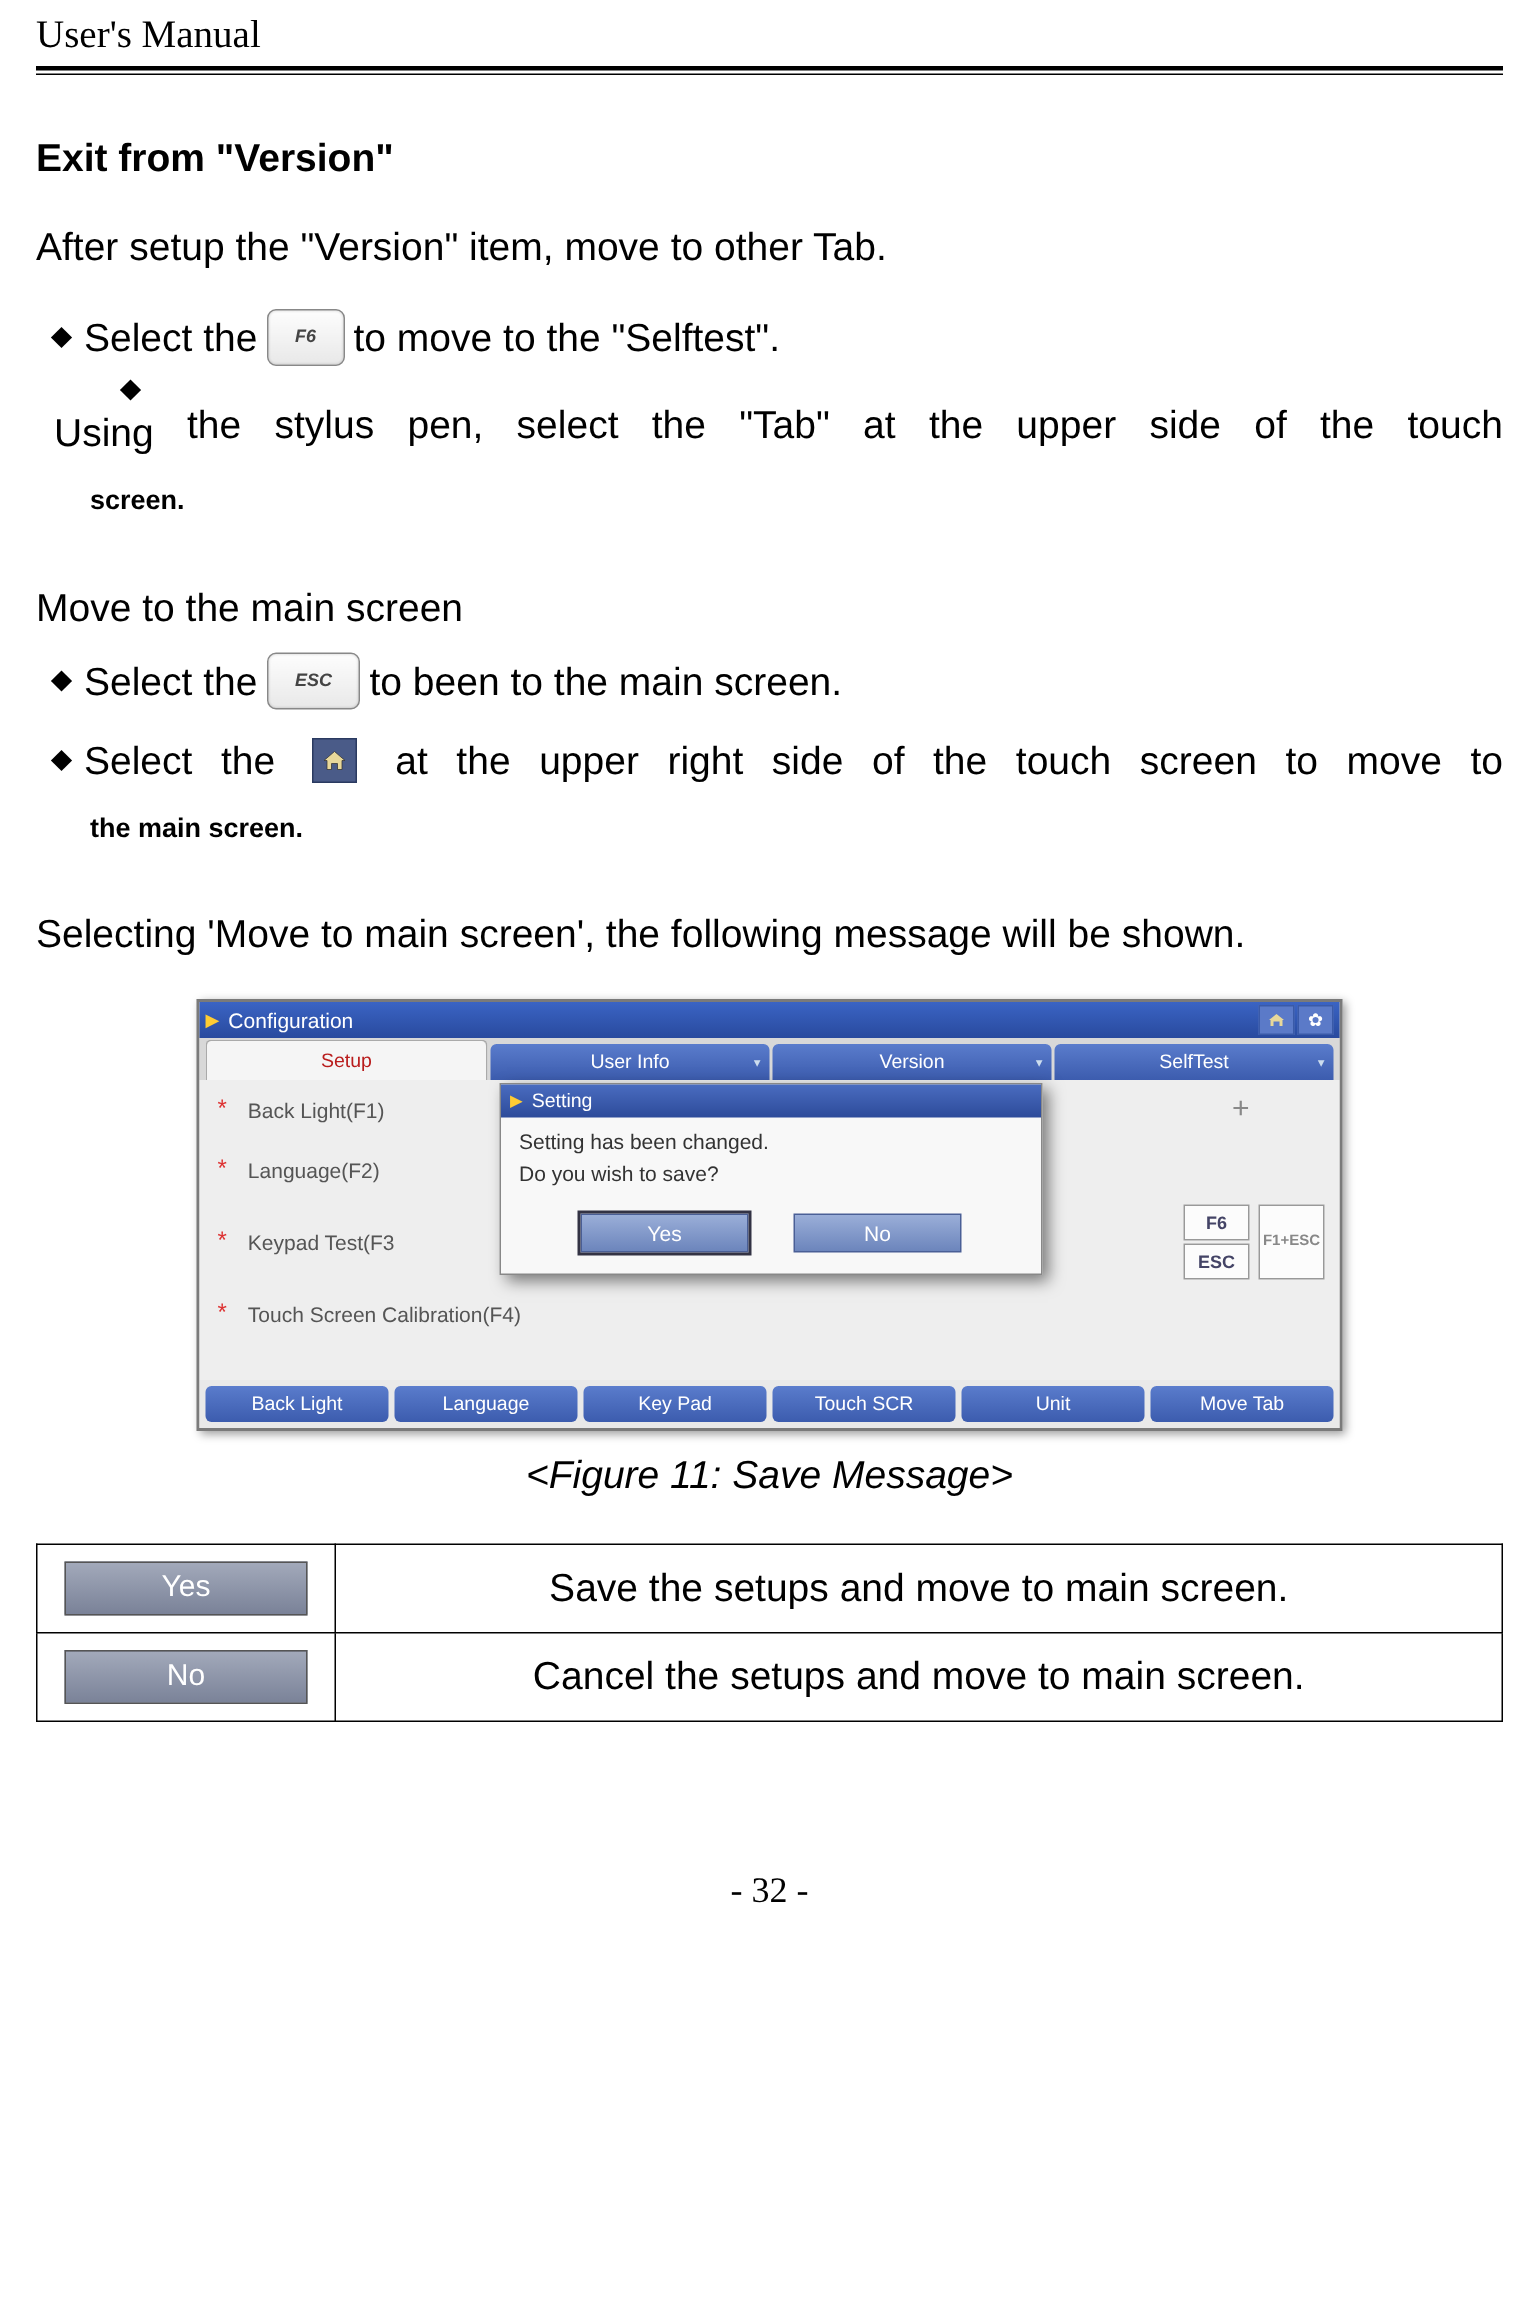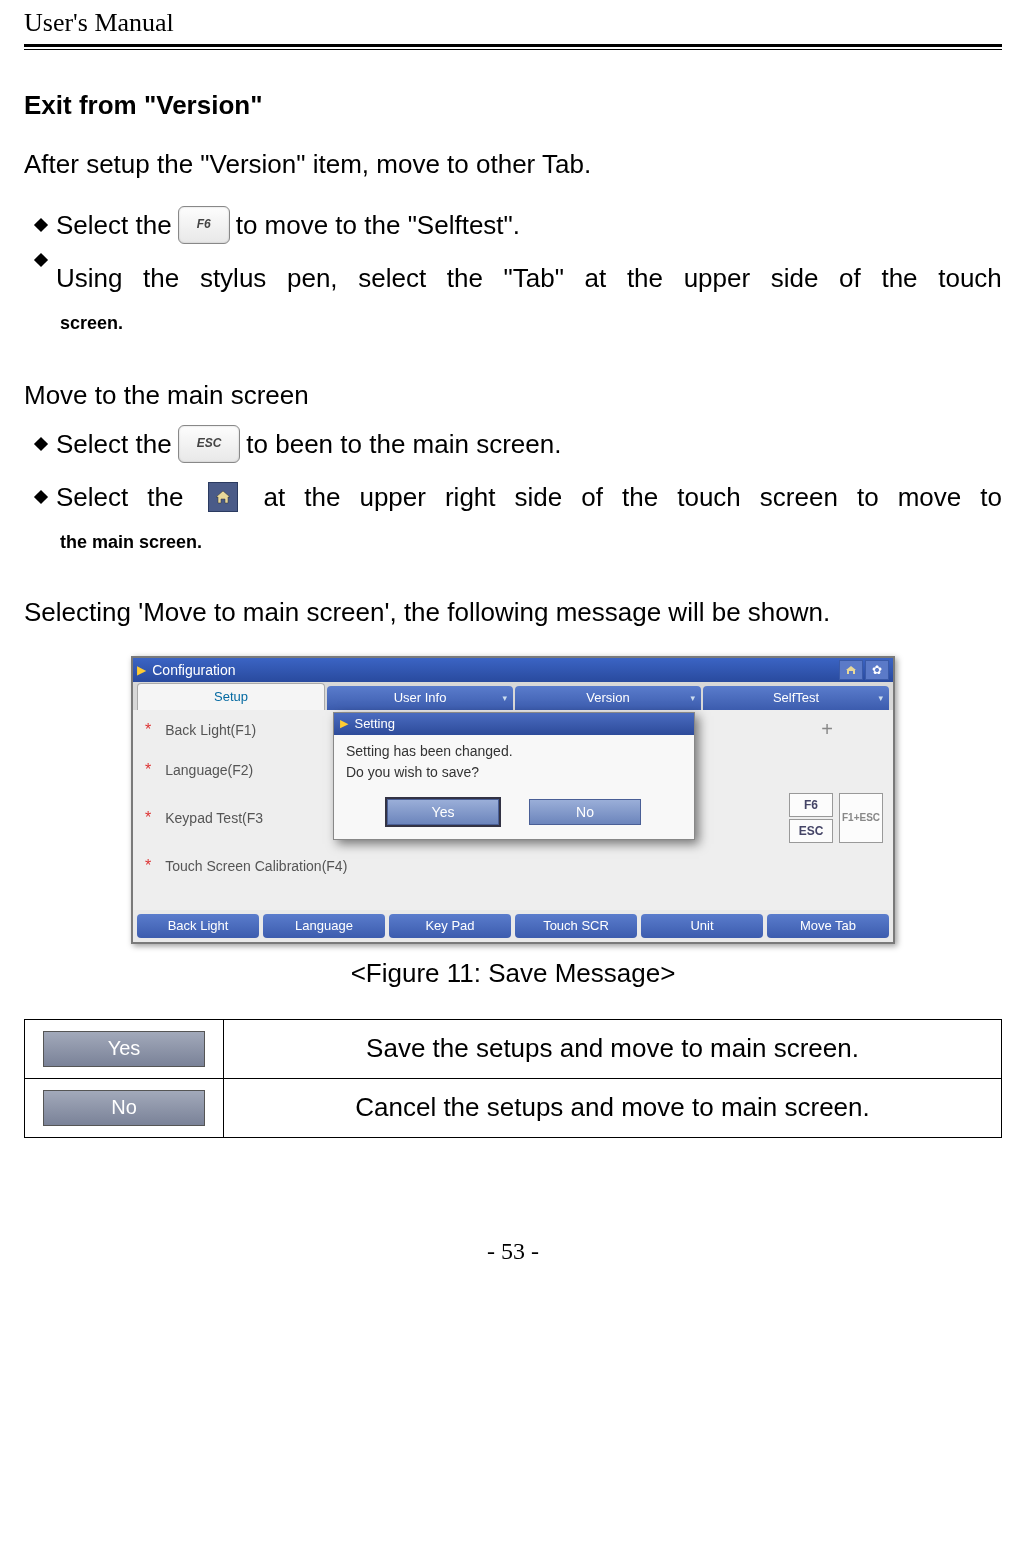--- a/index.html
+++ b/index.html
@@ -156,21 +156,21 @@
     height: 24px;
     border-radius: 4px 4px 0 0;
     display: flex;
     align-items: center;
     justify-content: center;
     font-size: 13px;
     position: relative;
   }
   .tab.active {
     background: #f5f5f5;
-    color: #0369a1;
+    color: #b91c1c;
     border: 1px solid #aaa;
     border-bottom: none;
     height: 26px;
   }
   .tab.inactive {
     background: linear-gradient(#5a7ccc, #3c5cae);
     color: #fff;
   }
   .tab .dd {
     position: absolute;
@@ -282,20 +282,21 @@
     display: inline-flex;
     align-items: center;
     justify-content: center;
     font-size: 13px;
     text-align: right;
   }
   .caption {
     text-align: center;
     font-size: 26px;
     margin: 14px 0 30px 0;
+    font-style: italic;
   }
   table.desc {
     border-collapse: collapse;
     width: 100%;
     font-size: 26px;
   }
   table.desc td {
     border: 1px solid #000;
     height: 50px;
     text-align: center;
@@ -336,21 +337,21 @@
   <div class="bullet-line">
     <span class="diamond"></span>
     <span>Select the</span>
     <span class="key-btn">
         <span class="txt">F6</span>
       </span>
     <span>to move to the "Selftest".</span>
   </div>
 
   <div class="bullet-line justified">
-    <span style="display:flex;align-items:flex-start;">
+    <span style="display:flex;align-items:flex-end;flex-direction:column;">
         <span class="diamond"></span>
         <span class="w">Using</span>
       </span>
     <span class="w">the</span>
     <span class="w">stylus</span>
     <span class="w">pen,</span>
     <span class="w">select</span>
     <span class="w">the</span>
     <span class="w">"Tab"</span>
     <span class="w">at</span>
@@ -502,14 +503,14 @@
     </tr>
     <tr>
       <td class="btn-cell">
         <span class="big-btn">No</span>
       </td>
       <td>Cancel the setups and move to main screen.</td>
     </tr>
   </tbody>
     </table>
 
-  <div class="page-num">- 53 -</div>
+  <div class="page-num">- 32 -</div>
 </div>
 
 </body></html>

